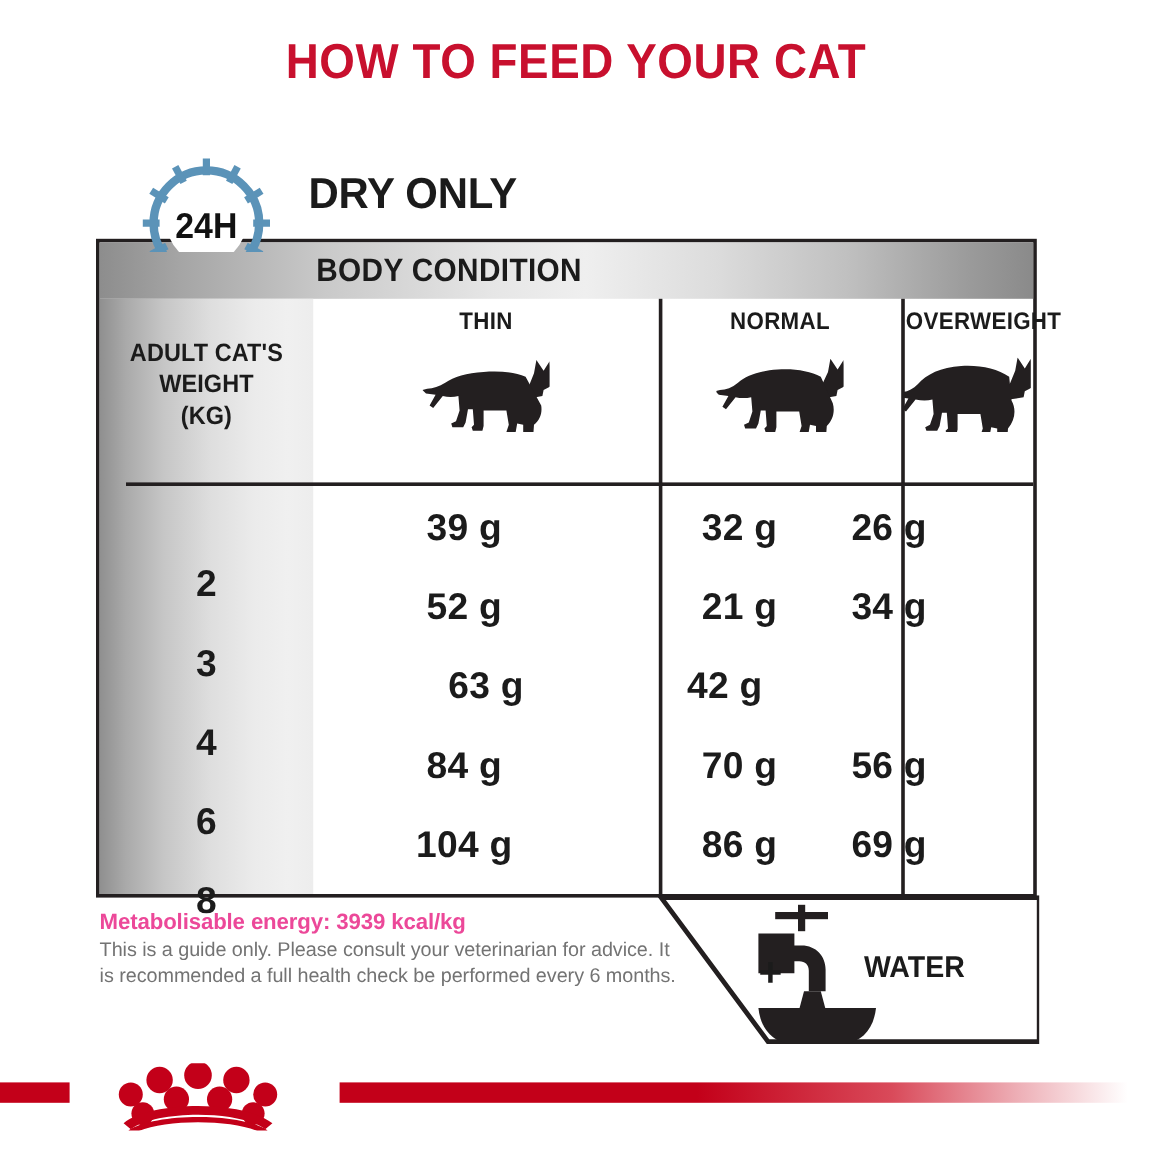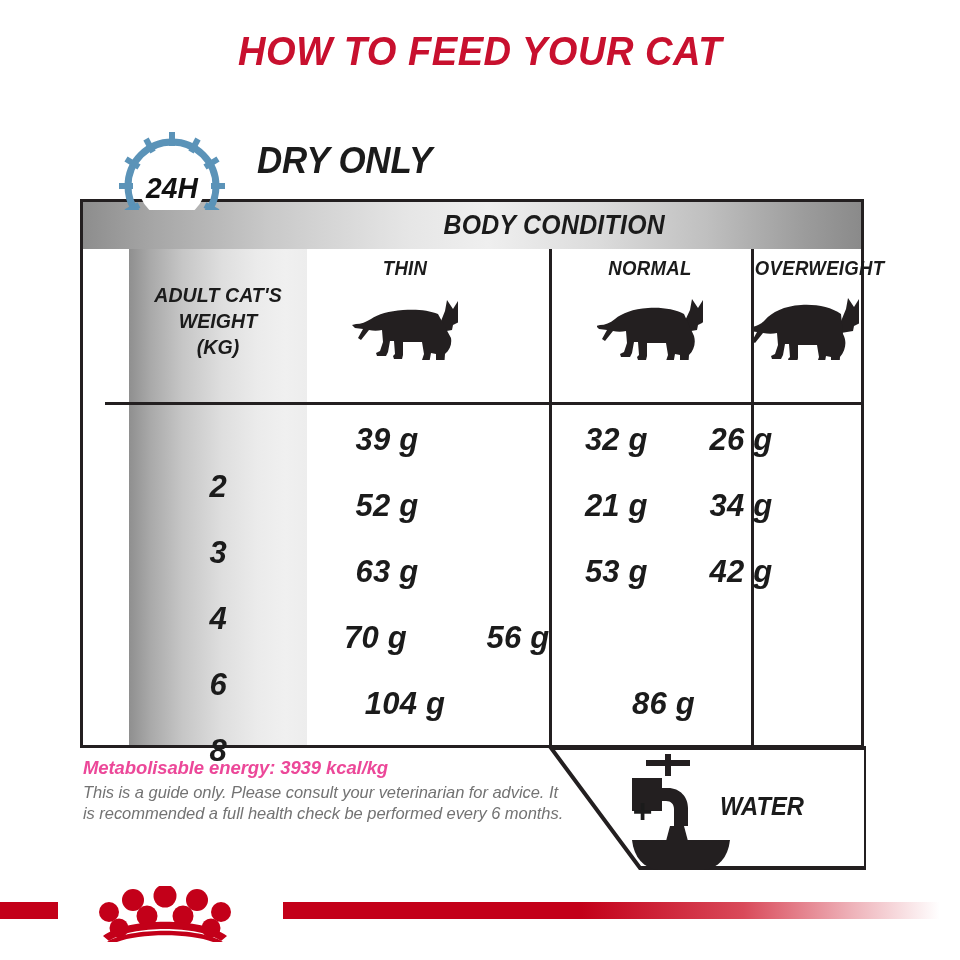--- a/index.html
+++ b/index.html
@@ -7,21 +7,20 @@
     width: 960px; height: 960px;
     background: #ffffff;
     font-family: "Liberation Sans", sans-serif;
     overflow: hidden;
   }
 
   #page {
     position: relative;
     width: 960px; height: 960px;
     background: #fff;
-    font-style: italic;
   }
 
   
   .title {
     position: absolute;
     top: 28px; left: 0; width: 960px;
     text-align: center;
     color: #c8102e;
     font-family: "Liberation Sans", sans-serif;
     font-weight: 700;
@@ -65,37 +64,36 @@
 
   
   .bc-band {
     position: absolute;
     left: 0; top: 0;
     width: 778px; height: 47px;
     background: linear-gradient(90deg,
         #8d8d8d 0%, #a6a6a6 9%, #c9c9c9 24%,
         #e6e6e6 42%, #efefef 52%, #dcdcdc 66%,
         #c0c0c0 80%, #9b9b9b 93%, #8a8a8a 100%);
-    display: flex; align-items: center; justify-content: center;
+    display: flex; align-items: center; justify-content: flex-start;
   }
   .bc-band .lbl {
     font-weight: 700; font-size: 27px; color: #1b1b1b;
     letter-spacing: 0.3px; transform: scaleX(0.92);
     padding-left: 178px;
   }
 
   
   .wcol {
     position: absolute;
     left: 0; top: 47px;
     width: 178px; height: 496px;
     background: linear-gradient(90deg,
         #8f8f8f 0%, #a9a9a9 12%, #c6c6c6 30%,
         #dedede 52%, #ebebeb 72%, #f0f0f0 88%, #ededed 100%);
-    margin-left: 46px;
   }
   .wcol-head {
     position: absolute; left: 0; top: 33px; width: 178px;
     text-align: center; font-weight: 700; font-size: 21px;
     color: #1b1b1b; line-height: 26px; letter-spacing: 0.1px;
     transform: scaleX(0.93);
   }
   .wcol-rows {
     position: absolute; left: 0; top: 205px; width: 178px;
   }
@@ -295,30 +293,31 @@
         <div class="cell c2">32 g</div>
         <div class="cell c3">26 g</div>
       </div>
       <div class="row">
         <div class="cell c1">52 g</div>
         <div class="cell c2">21 g</div>
         <div class="cell c3">34 g</div>
       </div>
       <div class="row">
         <div class="cell c1">63 g</div>
-        <div class="cell c2">53 g</div>
         <div class="cell c3">42 g</div>
       </div>
       <div class="row">
+        <div class="cell c1">84 g</div>
         <div class="cell c2">70 g</div>
         <div class="cell c3">56 g</div>
       </div>
       <div class="row">
         <div class="cell c1">104 g</div>
         <div class="cell c2">86 g</div>
+        <div class="cell c3">69 g</div>
       </div>
     </div>
   </div>
 
   <div class="foot">
     <div class="me">Metabolisable energy: 3939 kcal/kg</div>
     <div class="note">This is a guide only. Please consult your veterinarian for advice. It is recommended a full health check be performed every 6 months.</div>
   </div>
 
   <div class="water">

